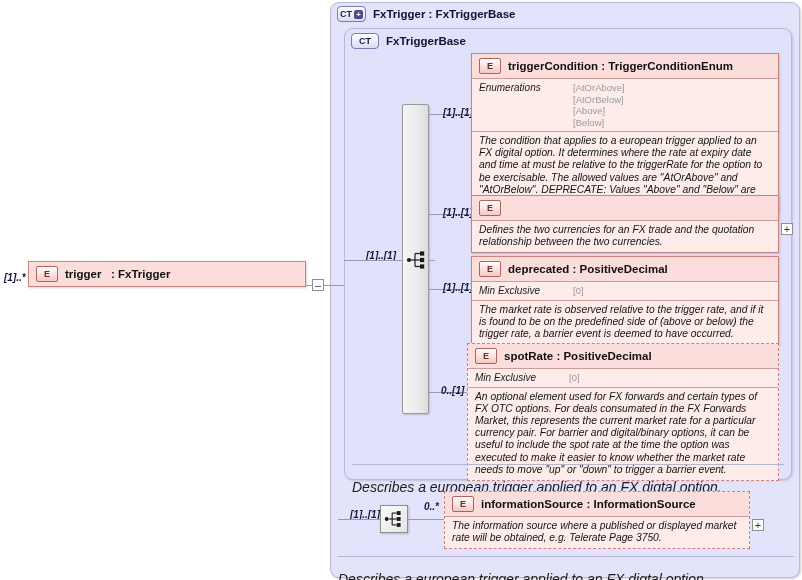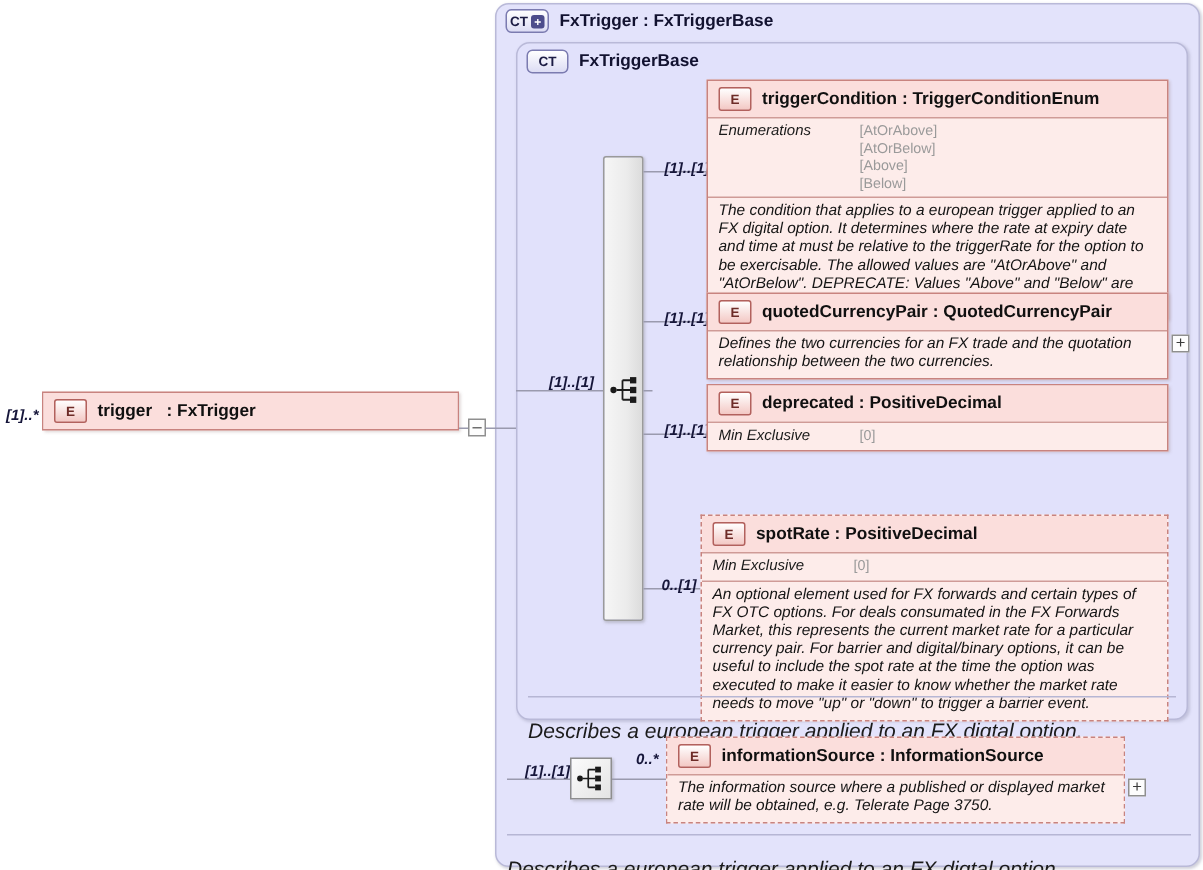--- a/index.html
+++ b/index.html
@@ -288,38 +288,38 @@
 [Below]</span>
       </div>
     </div>
     <div class="e-desc">The condition that applies to a european trigger applied to an FX digital option. It determines where the rate at expiry date and time at must be relative to the triggerRate for the option to be exercisable. The allowed values are "AtOrAbove" and "AtOrBelow". DEPRECATE: Values "Above" and "Below" are deprecated.</div>
   </div>
 
   <div class="card" style="left:443px; top:207px;">[1]..[1]</div>
   <div class="abs ebox" style="left:471px; top:195px; width:308px;">
     <div class="ebox-head">
       <span class="e-badge">E</span>
-      <span class="e-title"><span>quotedCurrencyPair</span> <span>:</span> <span>QuotedCurrencyPair</span></span>
     </div>
     <div class="e-desc">Defines the two currencies for an FX trade and the quotation relationship between the two currencies.</div>
   </div>
   <div class="abs toggle" style="left:781px; top:223px;">+</div>
 
   <div class="card" style="left:443px; top:282px;">[1]..[1]</div>
   <div class="abs ebox" style="left:471px; top:256px; width:308px;">
     <div class="ebox-head">
       <span class="e-badge">E</span>
       <span class="e-title"><span>deprecated</span> <span>:</span> <span>PositiveDecimal</span></span>
     </div>
     <div class="e-sec">
       <div class="e-facet">
         <span class="e-facet-name">Min Exclusive</span>
         <span class="e-facet-vals">[0]</span>
       </div>
     </div>
+    <div class="e-desc">The market rate is observed relative to the trigger rate, and if it is found to be on the predefined side of (above or below) the trigger rate, a barrier event is deemed to have occurred.</div>
   </div>
 
   <div class="card" style="left:441px; top:385px;">0..[1]</div>
   <div class="abs ebox optional" style="left:467px; top:343px; width:312px;">
     <div class="ebox-head">
       <span class="e-badge">E</span>
       <span class="e-title"><span>spotRate</span> <span>:</span> <span>PositiveDecimal</span></span>
     </div>
     <div class="e-sec">
       <div class="e-facet">

